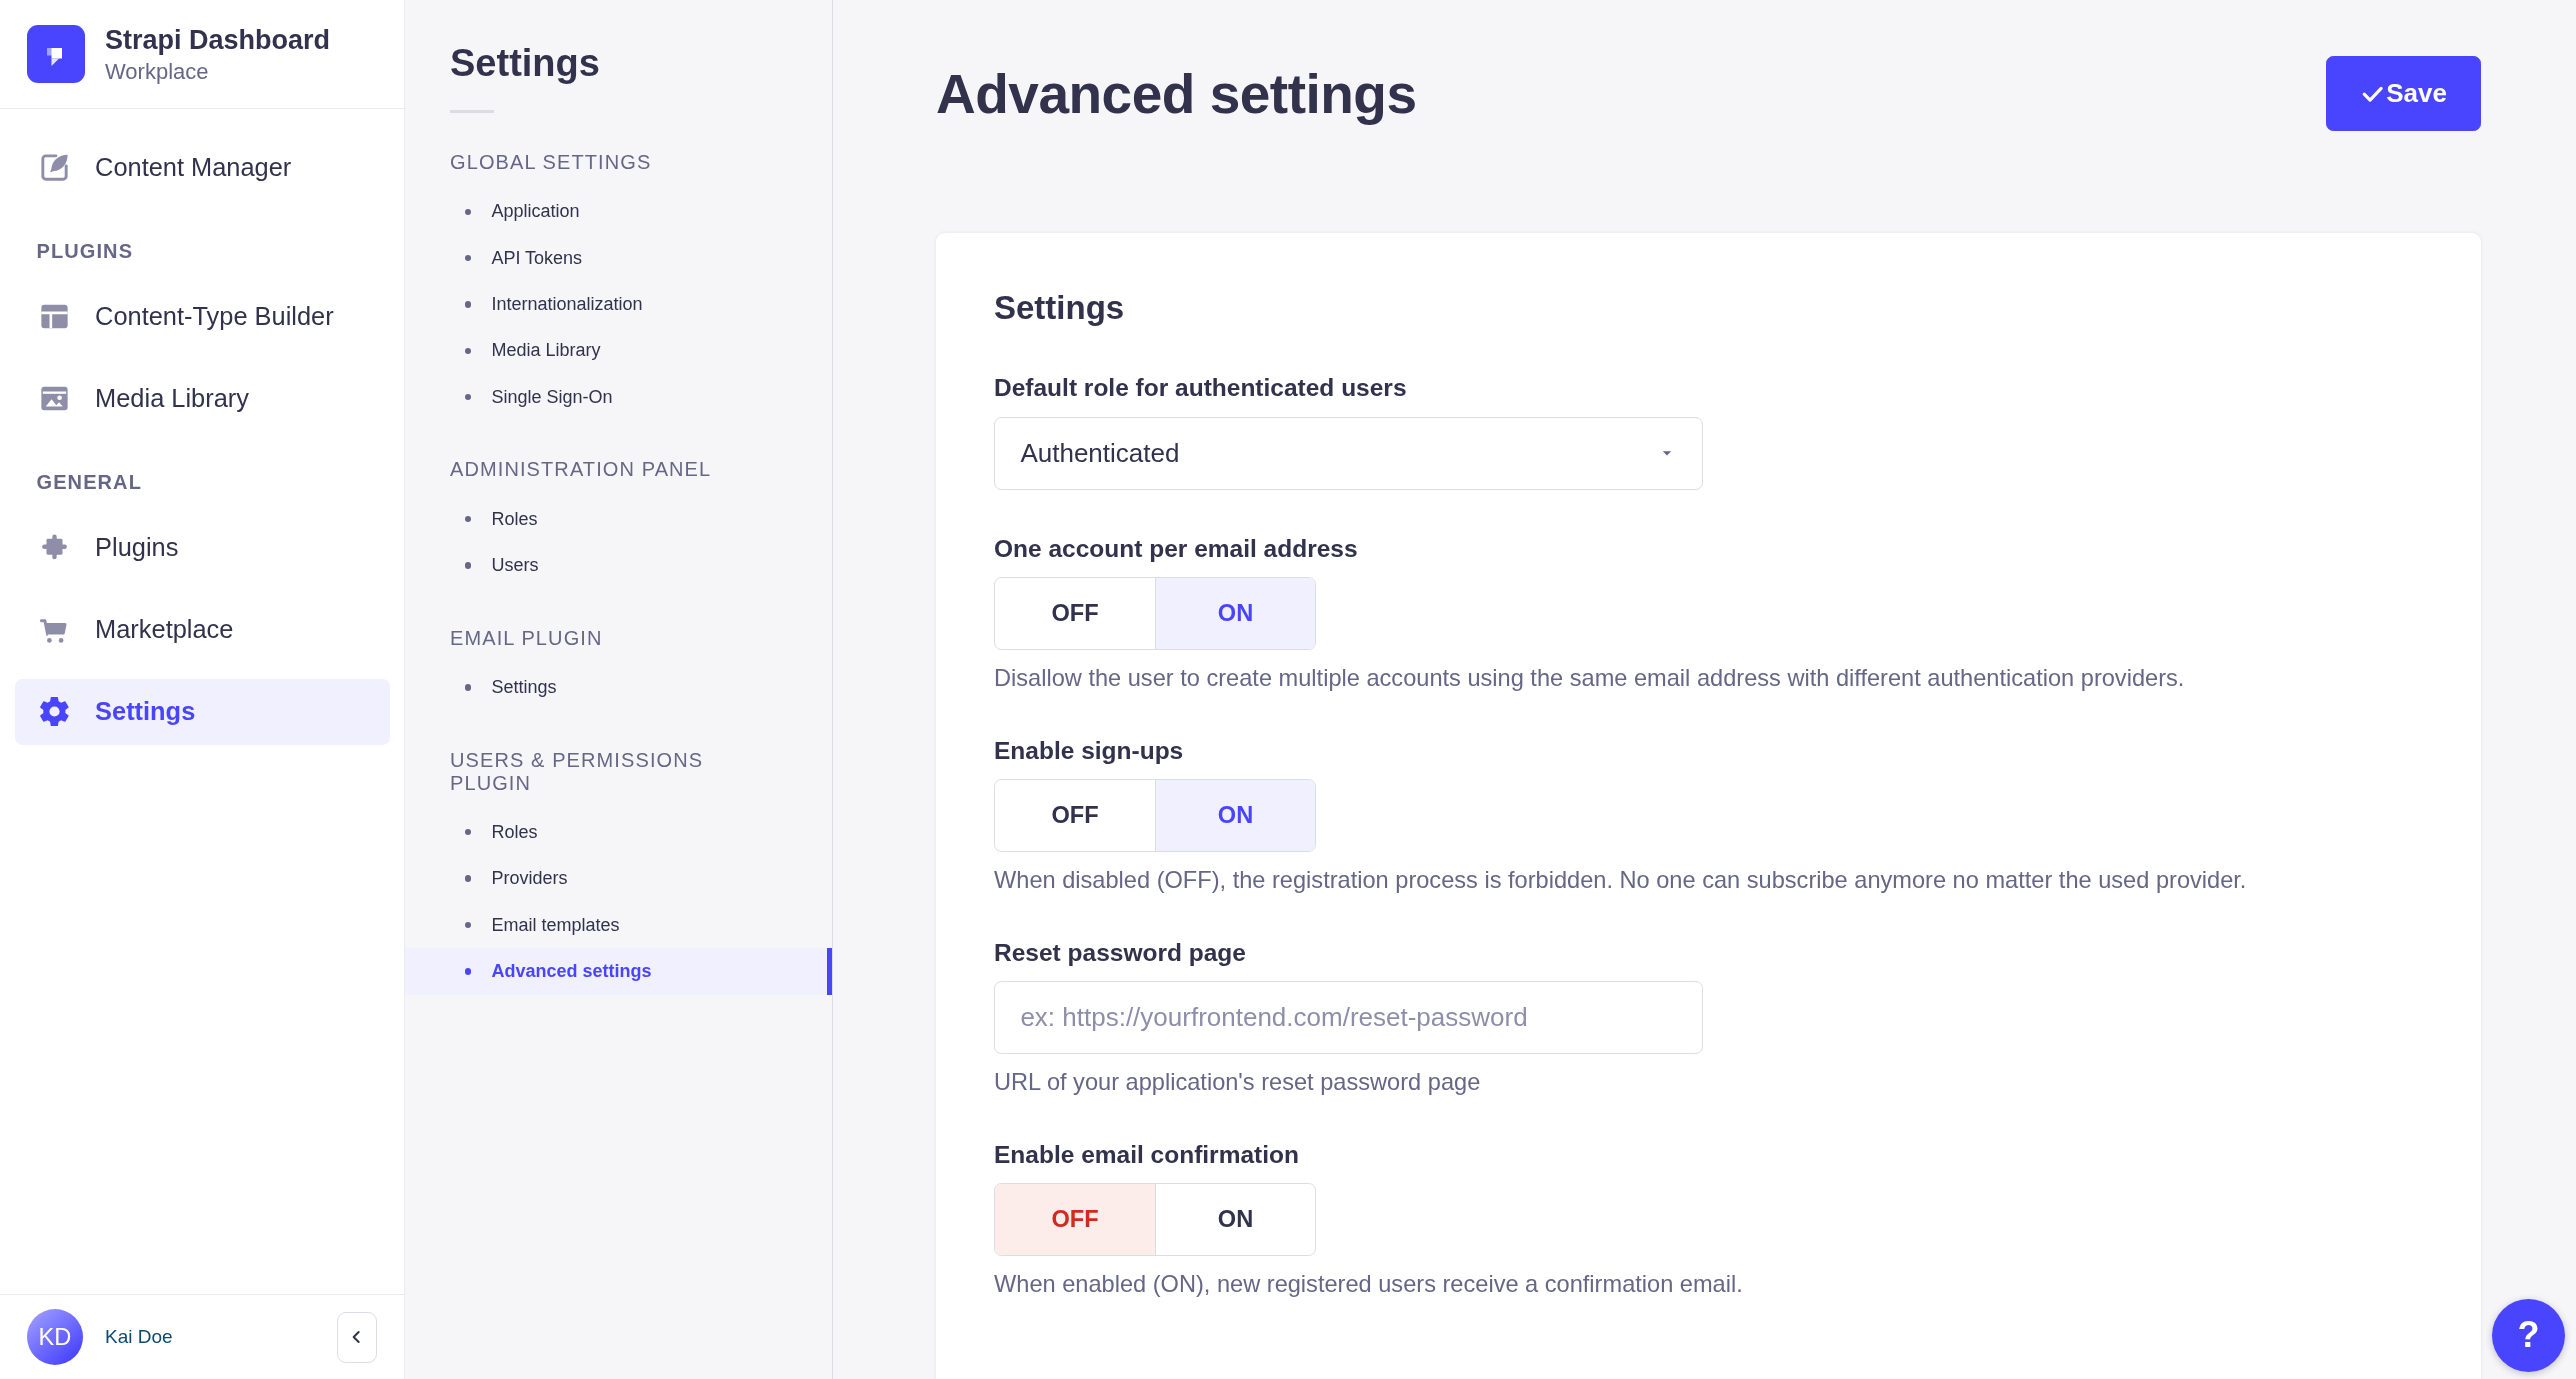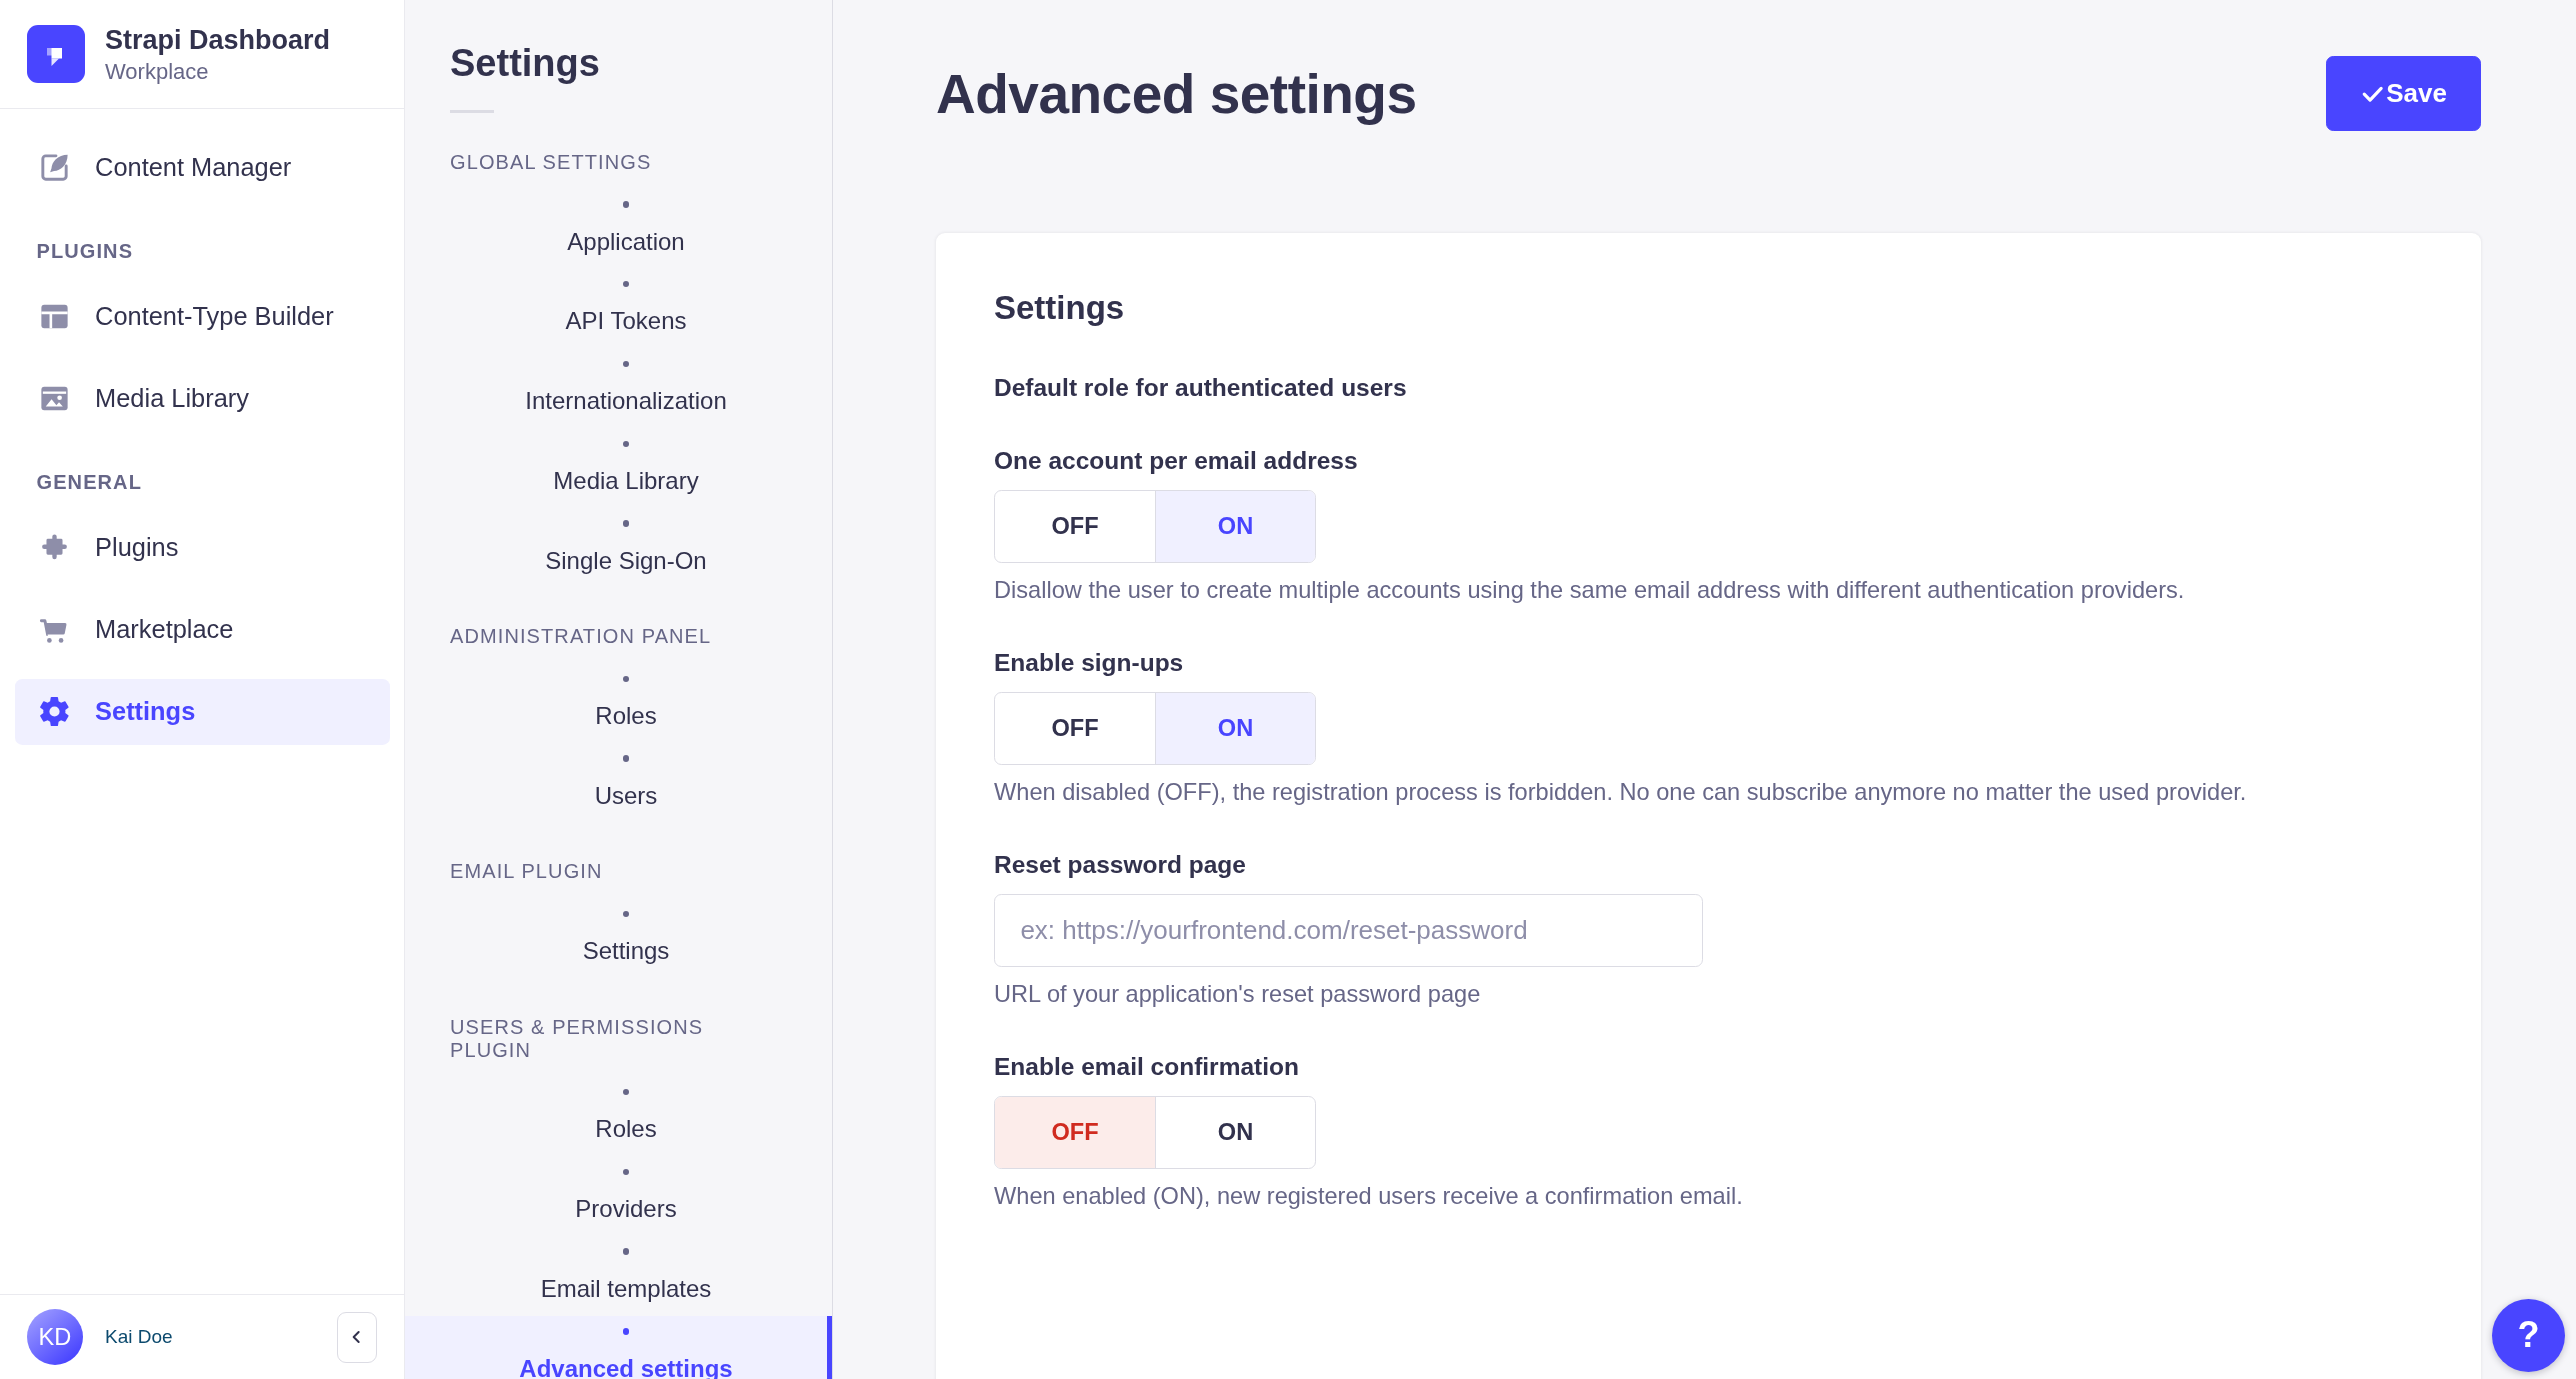--- a/index.html
+++ b/index.html
@@ -61,21 +61,21 @@
     padding:42px 0 0 0; flex-shrink:0;
   }
   .subnav-title { font-size:38px; font-weight:700; color:#32324d; padding:0 45px; }
   .subnav-rule { width:44px; height:2.7px; background:#dcdce4; border:none; margin:25.4px 45px 5.5px 45px; }
   .subnav-section-label {
     font-size:20px; font-weight:400; color:#666687; letter-spacing:1.1px;
     margin:38px 45px 14.5px 45px;
   }
   .subnav-item {
     display:flex; align-items:center; gap:20px; position:relative;
-    padding:12.7px 45px 12.7px 60px; font-size:24px; color:#32324d; cursor:pointer;flex-direction:column;
+    padding:12.7px 45px 12.7px 60px; font-size:18px; color:#32324d; cursor:pointer;
   }
   .bullet { width:6.4px; height:6.4px; border-radius:50%; background:#666687; flex-shrink:0; }
   .subnav-item.active { background:#f0f0ff; color:#4945ff; font-weight:600; }
   .subnav-item.active .bullet { background:#4945ff; }
   .subnav-item.active::after {
     content:""; position:absolute; right:0; top:0; bottom:0; width:5.5px; background:#4945ff;
   }
 
   
   .main { flex:1; position:relative; padding:0 95px 0 103px; overflow:hidden; }
@@ -303,20 +303,28 @@
         </span>
         <span>Save</span>
       </button>
     </div>
 
     <section class="card">
       <h2 class="panel-title">Settings</h2>
 
       <div class="field">
         <div class="field-label">Default role for authenticated users</div>
+        <div class="select">
+          <span>Authenticated</span>
+          <span class="caret">
+            <svg width="20" height="20" viewBox="0 0 24 24">
+                <path d="M7 10l5 5 5-5z" fill="currentColor"></path>
+              </svg>
+          </span>
+        </div>
       </div>
 
       <div class="field">
         <div class="field-label">One account per email address</div>
         <div class="toggle">
           <div class="toggle-seg">OFF</div>
           <div class="toggle-seg on-active">ON</div>
         </div>
         <div class="hint">Disallow the user to create multiple accounts using the same email address with different authentication providers.</div>
       </div>

